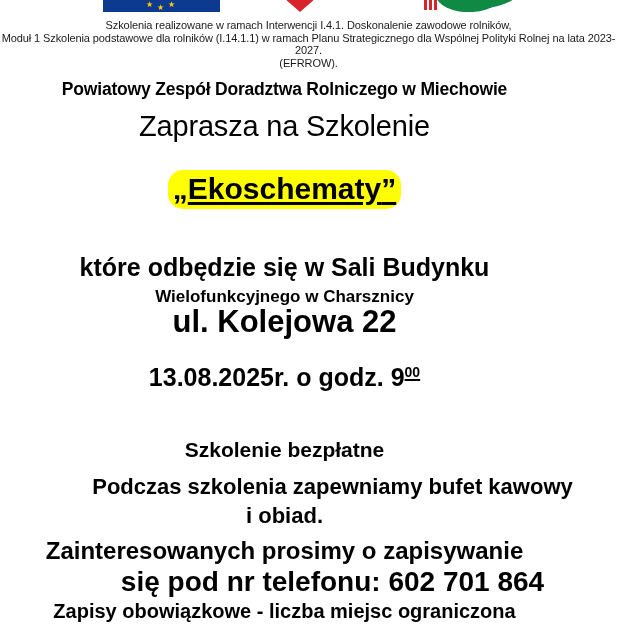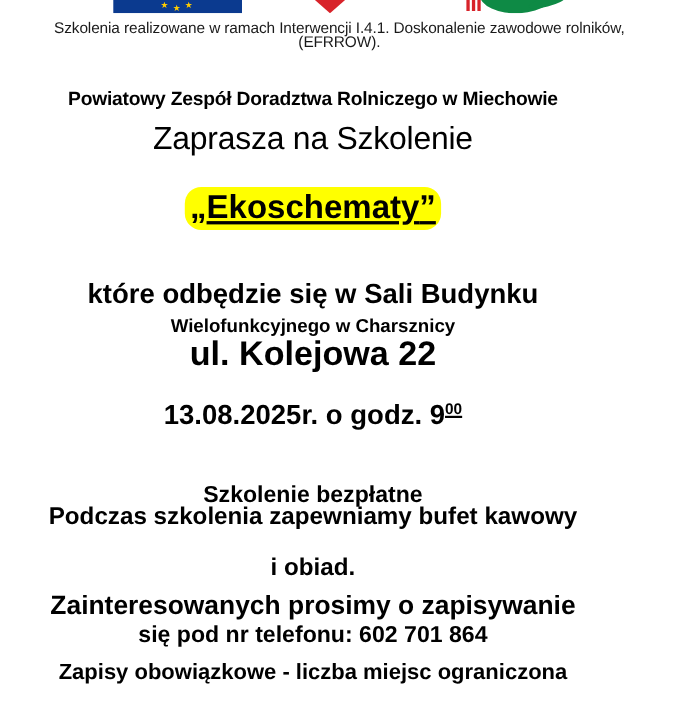--- a/index.html
+++ b/index.html
@@ -98,21 +98,21 @@
     transform: rotate(-14deg);
   }
 
   
   .funding {
     position: absolute;
     left: 0;
     top: 19px;
     width: 617px;
     text-align: center;
-    font-size: 14px;
+    font-size: 11px;
     line-height: 12.6px;
     color: #1a1a1a;
     letter-spacing: -0.1px;
   }
 
   
   .line {
     position: absolute;
     width: 569px;
     text-align: center;
@@ -167,25 +167,25 @@
     text-underline-offset: 2px;
     vertical-align: 9px;
   }
 
   .free-line {
     top: 438px;
     font-size: 21px;
     font-weight: bold;
   }
 
-  .buffet1 { top: 456px; font-size: 22px; font-weight: bold; }
+  .buffet1 { top: 474px; font-size: 22px; font-weight: bold; margin-left: 48px; }
   .buffet2 { top: 503px; font-size: 22px; font-weight: bold; }
 
   .signup1 { top: 537px; font-size: 24px; font-weight: bold; }
-  .signup2 { top: 566px; font-size: 21px; font-weight: bold; }
+  .signup2 { top: 566px; font-size: 28px; font-weight: bold; margin-left: 48px; }
 
   .mandatory { top: 600px; font-size: 20px; font-weight: bold; }
 </style>
 </head>
 <body>
 
 <div class="logo-strip">
   <div class="logo-eu">
 
     <span class="star" style="left:36px; top:27px;">★</span>
@@ -204,20 +204,21 @@
       <div class="bar" style="left:5px;"></div>
       <div class="bar" style="left:10px;"></div>
     </div>
     <div class="swoosh"></div>
     <div class="swoosh2"></div>
   </div>
 </div>
 
 <div class="funding">
   <div>Szkolenia realizowane w ramach Interwencji I.4.1. Doskonalenie zawodowe rolników,</div>
+  <div>Moduł 1 Szkolenia podstawowe dla rolników (I.14.1.1) w ramach Planu Strategicznego dla Wspólnej Polityki Rolnej na lata 2023-2027.</div>
   <div>(EFRROW).</div>
 </div>
 
 <div class="line org-line">Powiatowy Zespół Doradztwa Rolniczego w Miechowie</div>
 
 <div class="line invite-line">Zaprasza na Szkolenie</div>
 
 <div class="line topic-line">
   <span class="topic-hl"><span class="u"><span>„</span><span>Ekoschematy</span><span>”</span></span></span>
 </div>

